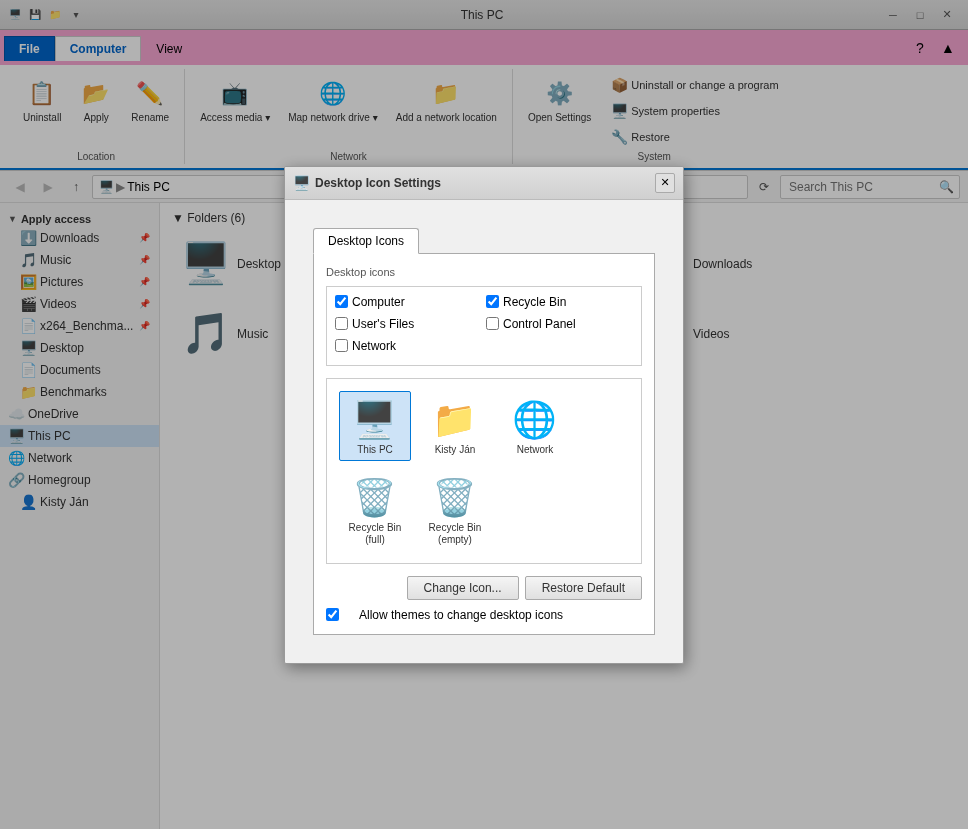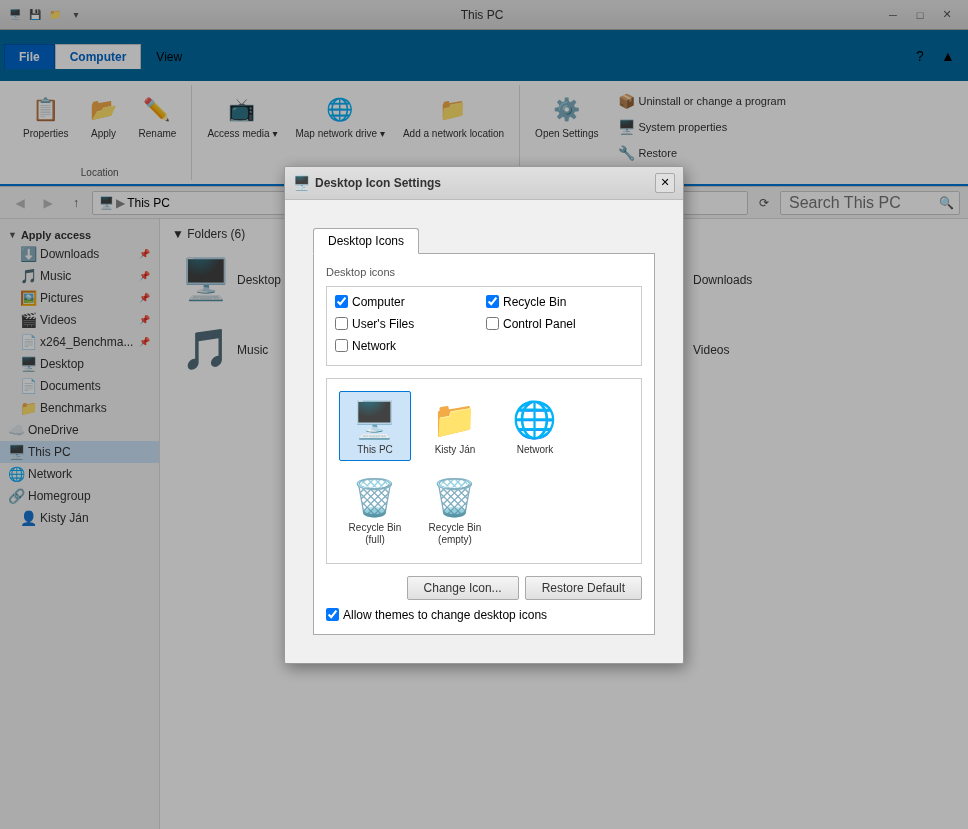--- a/index.html
+++ b/index.html
@@ -15,21 +15,21 @@
       border-bottom: 1px solid #aaa;
     }
     .titlebar-icons { display: flex; gap: 4px; align-items: center; }
     .titlebar-icon { width: 16px; height: 16px; display: flex; align-items: center; justify-content: center; font-size: 10px; color: #555; }
     .titlebar-title { flex: 1; text-align: center; font-size: 12px; color: #333; }
     .titlebar-controls { display: flex; gap: 1px; }
     .titlebar-btn { width: 26px; height: 20px; display: flex; align-items: center; justify-content: center; font-size: 11px; cursor: pointer; background: transparent; border: none; color: #555; }
 
     
     .ribbon { background: #f0f0f0; border-bottom: 1px solid #ccc; }
-    .ribbon-tabs { display: flex; background: #0369a1; padding: 12px 4px; }
+    .ribbon-tabs { display: flex; background: #f9a8d4; padding: 4px 4px; }
     .ribbon-tab {
       padding: 5px 14px;
       font-size: 12px;
       cursor: pointer;
       border: 1px solid transparent;
       border-bottom: none;
       margin-top: 2px;
     }
     .ribbon-tab.active {
       background: white;
@@ -116,21 +116,21 @@
       font-size: 12px;
       border-radius: 2px;
     }
     .addr-path-sep { color: #888; margin: 0 2px; }
     .addr-search {
       width: 180px;
       height: 24px;
       border: 1px solid #ccc;
       border-radius: 2px;
       padding: 0 24px 0 8px;
-      font-size: 16px;
+      font-size: 12px;
       background: white;
       position: relative;
     }
     .addr-search-wrap { position: relative; }
     .addr-search-icon { position: absolute; right: 6px; top: 50%; transform: translateY(-50%); font-size: 12px; color: #888; }
 
     
     .main { display: flex; height: calc(829px - 30px - 86px - 32px - 24px); }
 
     
@@ -264,21 +264,21 @@
     .dialog-btn-row { display: flex; gap: 6px; justify-content: flex-end; margin-bottom: 8px; }
     .dialog-btn {
       padding: 4px 16px;
       font-size: 12px;
       border: 1px solid #aaa;
       background: linear-gradient(to bottom, #f5f5f5, #e0e0e0);
       cursor: pointer;
       border-radius: 2px;
       color: #333;
     }
-    .dialog-checkbox-row { display: flex; align-items: center; gap: 4px; font-size: 12px; }
+    .dialog-checkbox-row { display: flex; align-items: center; gap: 20px; font-size: 12px; }
     .dialog-footer {
       padding: 8px 12px;
       display: flex;
       justify-content: center;
       gap: 8px;
       border-top: 1px solid #ddd;
       background: #f0f0f0;
     }
     .dialog-footer-btn {
       padding: 4px 24px;
@@ -325,21 +325,21 @@
       <div class="ribbon-right-btn">?</div>
       <div class="ribbon-right-btn">▲</div>
     </div>
   </div>
   <div class="ribbon-content">
 
     <div class="ribbon-group">
       <div class="ribbon-group-items">
         <button class="ribbon-btn">
           <div class="ribbon-btn-icon">📋</div>
-          <span>Properties</span>
+          <span>Uninstall</span>
         </button>
         <button class="ribbon-btn">
           <div class="ribbon-btn-icon">📂</div>
           <span>Apply</span>
         </button>
         <button class="ribbon-btn">
           <div class="ribbon-btn-icon">✏️</div>
           <span>Rename</span>
         </button>
       </div>

